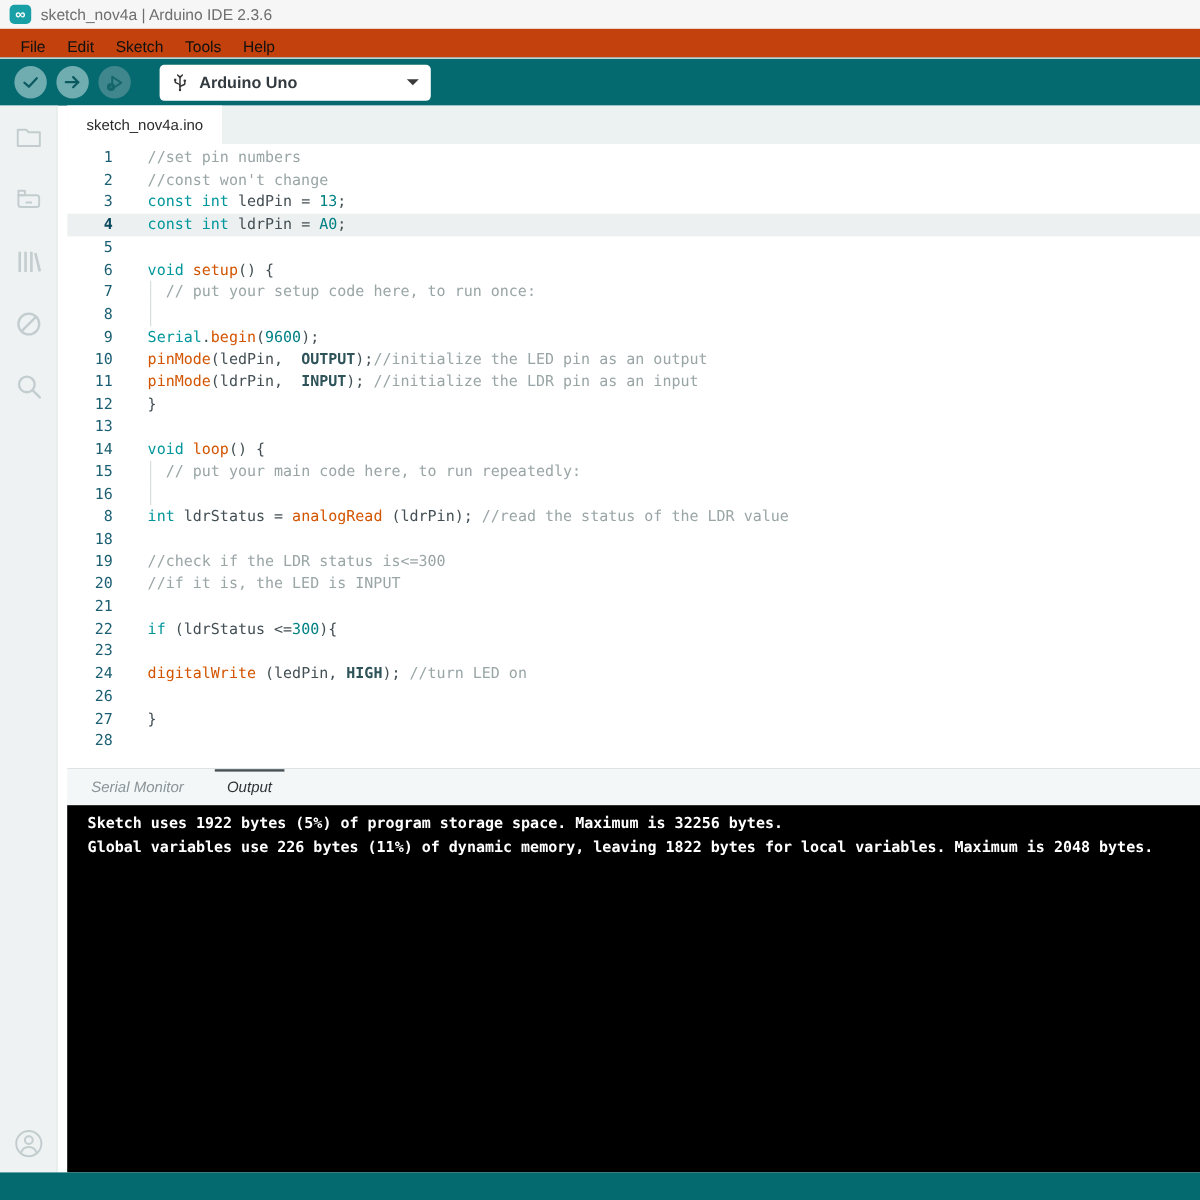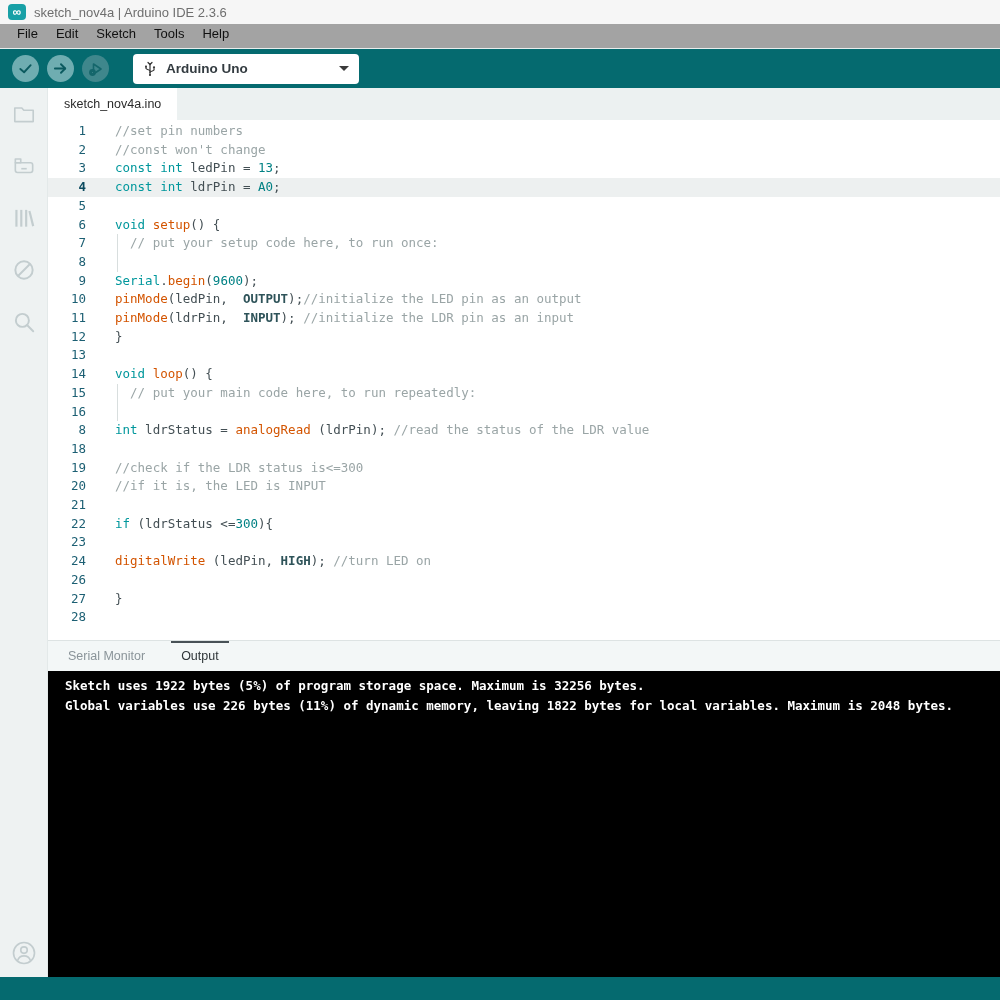--- a/index.html
+++ b/index.html
@@ -6,35 +6,35 @@
   html,body { width:1000px; height:1000px; overflow:hidden; font-family:"Liberation Sans", sans-serif; background:#fff; }
   .app { width:1000px; height:1000px; display:flex; flex-direction:column; }
 
   
   .titlebar { height:24px; background:#f6f6f6; display:flex; align-items:center; padding-left:8px; flex:0 0 auto; }
   .app-logo { width:18px; height:16px; background:#18a0a6; border-radius:4px; color:#fff; font-size:12px; font-weight:bold;
               display:flex; align-items:center; justify-content:center; line-height:1; }
   .title-text { margin-left:8px; font-size:13px; color:#6e6e6e; }
 
   
-  .menubar { height:24px; background:#a3a3a3; display:flex; align-items:flex-start; padding-left:8px; flex:0 0 auto; }
+  .menubar { height:24px; background:#c2410c; display:flex; align-items:flex-end; padding-left:8px; flex:0 0 auto; }
   .menu-item { font-size:13px; color:#111; padding:2px 9px; cursor:default; }
 
   
   .toolbar { height:40px; background:#056a6f; display:flex; align-items:center; padding-left:12px; flex:0 0 auto; border-top:1px solid #e8eeee; }
   .tb-btn { width:27px; height:27px; border-radius:50%; background:#6fadb1; border:none; margin-right:8px;
             display:flex; align-items:center; justify-content:center; cursor:pointer; }
   .tb-btn.disabled { background:#3f878c; }
   .board-select { margin-left:16px; height:30px; width:226px; background:#fff; border-radius:4px;
                   display:flex; align-items:center; padding:0 10px; cursor:pointer; }
   .board-label { font-size:13.5px; font-weight:bold; color:#333b40; margin-left:9px; }
   .caret { margin-left:auto; width:0; height:0; border-left:5px solid transparent; border-right:5px solid transparent; border-top:5px solid #3a3a3a; }
 
   
-  .content { flex:1 1 auto; display:flex; min-height:0; }
+  .content { flex:1 1 auto; display:flex; min-height:0;gap:8px; }
   .sidebar { width:48px; background:#eef2f2; display:flex; flex-direction:column; align-items:center;
              padding-top:12px; flex:0 0 auto; border-right:1px solid #e3e9e9; }
   .side-icon { width:28px; height:28px; margin-bottom:24px; display:flex; align-items:center; justify-content:center; cursor:pointer; }
   .side-spacer { flex:1 1 auto; }
   .side-icon.account { margin-bottom:10px; }
 
   .editor-col { flex:1 1 auto; display:flex; flex-direction:column; min-width:0; }
 
   
   .tabbar { height:32px; background:#ecf1f1; display:flex; flex:0 0 auto; }
@@ -52,21 +52,21 @@
   .guide { position:absolute; left:16.5px; top:0; bottom:0; border-left:1px solid #d8dede; }
   .tk-t { color:#434f54;text-align:right; }
   .tk-c { color:#9aa5a6; }
   .tk-k { color:#00979c; }
   .tk-f { color:#d35400; }
   .tk-n { color:#008184; }
   .tk-s { color:#008184; }
   .tk-b { color:#2e5359; font-weight:bold; }
 
   
-  .panel-tabs { height:30px; background:#f3f7f7; display:flex; align-items:flex-end; padding-left:8px; flex:0 0 auto; }
+  .panel-tabs { height:30px; background:#f3f7f7; display:flex; align-items:flex-end; padding-left:8px; flex:0 0 auto;font-style:italic; }
   .ptab { position:relative; height:100%; display:flex; align-items:center; padding:0 12px; font-size:12.5px; cursor:pointer; }
   .ptab.inactive { color:#8a9499; }
   .ptab.active { color:#2e3538; margin-left:12px; }
   .ptab.active::before { content:""; position:absolute; top:0; left:50%; transform:translateX(-50%);
                          width:58px; height:2px; background:#475156; }
 
   
   .console { height:306px; background:#000; color:#fff; font-family:"DejaVu Sans Mono", monospace;
              font-size:12.5px; font-weight:600; line-height:19.5px; padding:5px 0 0 17px; overflow:hidden; flex:0 0 auto; white-space:pre; }
 

